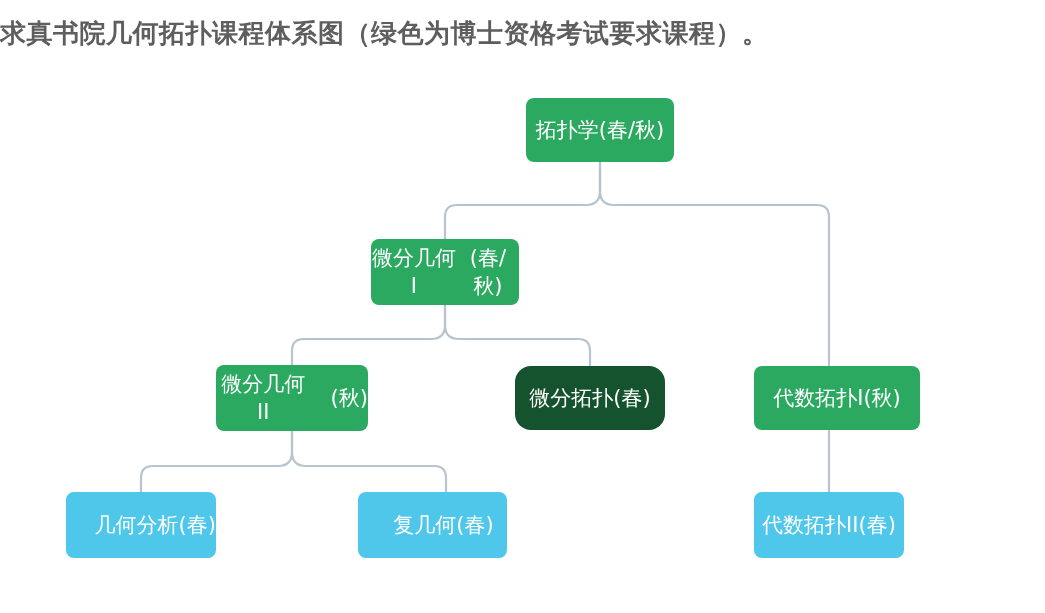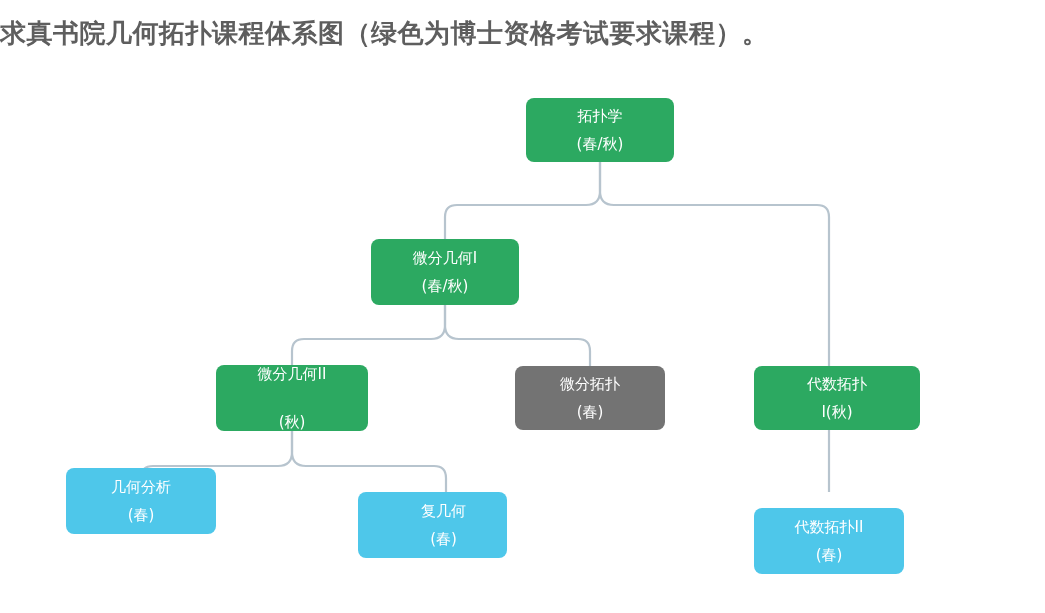--- a/index.html
+++ b/index.html
@@ -32,25 +32,25 @@
     left: 0;
     width: 1045px;
     height: 613px;
   }
   .node {
     position: absolute;
     box-sizing: border-box;
     border-radius: 8px;
     color: #ffffff;
     display: flex;
-    flex-direction: column;
+    flex-direction: row;
     align-items: center;
     justify-content: center;
     text-align: center;
-    font-size: 15px;
+    font-size: 21px;
     line-height: 28px;
     font-weight: 400;
   }
   .node span { display: block; }
 </style>
 </head>
 <body>
 
 <div class="canvas">
   <svg class="connector-layer" width="1045" height="613" viewBox="0 0 1045 613" id="edge-svg">
@@ -69,34 +69,34 @@
         <span>(春/秋)</span>
       </div>
       <div class="node" style="left: 371px; top: 239px; width: 148px; height: 66px; background: rgb(44, 169, 97); color: rgb(255, 255, 255);">
         <span>微分几何I</span>
         <span>(春/秋)</span>
       </div>
       <div class="node" style="left: 216px; top: 365px; width: 152px; height: 66px; background: rgb(44, 169, 97); color: rgb(255, 255, 255); gap: 20px;">
         <span>微分几何II</span>
         <span>(秋)</span>
       </div>
-      <div class="node" style="left: 515px; top: 366px; width: 150px; height: 64px; background: #737373; color: rgb(255, 255, 255);">
+      <div class="node" style="left: 515px; top: 366px; width: 150px; height: 64px; background: #14532d; color: rgb(255, 255, 255); border-radius: 16px;">
         <span>微分拓扑</span>
         <span>(春)</span>
       </div>
       <div class="node" style="left: 754px; top: 366px; width: 166px; height: 64px; background: rgb(44, 169, 97); color: rgb(255, 255, 255);">
         <span>代数拓扑</span>
         <span>I(秋)</span>
       </div>
-      <div class="node" style="left: 66px; top: 468px; width: 150px; height: 66px; background: rgb(78, 199, 234); color: rgb(255, 255, 255);">
+      <div class="node" style="left: 66px; top: 492px; width: 150px; height: 66px; background: rgb(78, 199, 234); color: rgb(255, 255, 255); justify-content: flex-end;">
         <span>几何分析</span>
         <span>(春)</span>
       </div>
       <div class="node" style="left: 358px; top: 492px; width: 149px; height: 66px; background: rgb(78, 199, 234); color: rgb(255, 255, 255); padding-left: 22px;">
         <span>复几何</span>
         <span>(春)</span>
       </div>
-      <div class="node" style="left: 754px; top: 508px; width: 150px; height: 66px; background: rgb(78, 199, 234); color: rgb(255, 255, 255);">
+      <div class="node" style="left: 754px; top: 492px; width: 150px; height: 66px; background: rgb(78, 199, 234); color: rgb(255, 255, 255);">
         <span>代数拓扑II</span>
         <span>(春)</span>
       </div>
     </div>
 </div>
 
 </body></html>

